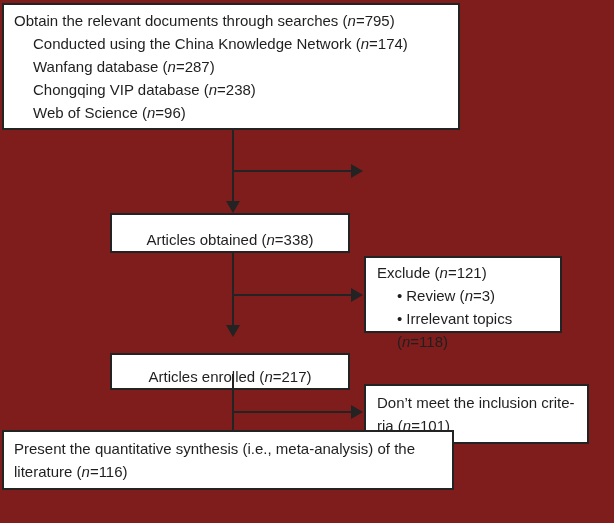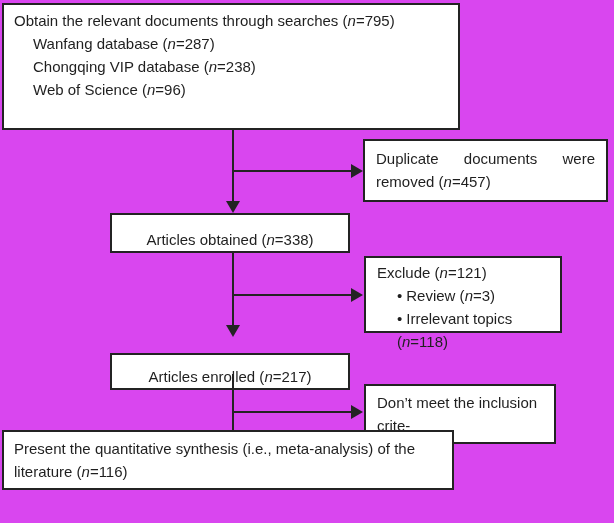--- a/index.html
+++ b/index.html
@@ -4,21 +4,21 @@
 <style>
   html, body {
     margin: 0;
     padding: 0;
     background: #ffffff;
   }
   .canvas {
     position: relative;
     width: 614px;
     height: 523px;
-    background: #d946ef;
+    background: #7f1d1d;
     font-family: "Liberation Sans", sans-serif;
     color: #1f1f1f;
     font-size: 15px;
     line-height: 23px;
     overflow: hidden;
   }
   .box {
     position: absolute;
     box-sizing: border-box;
     border: 2px solid #232323;
@@ -39,21 +39,21 @@
     text-align: center;
   }
   .obtained-box { left: 110px; top: 213px; width: 240px; height: 40px; }
   .enrolled-box { left: 110px; top: 337px; width: 240px; height: 37px; margin-top: 16px; }
 
   
   .duplicates-box { left: 363px; top: 139px; width: 245px; height: 63px; padding: 6px 11px; text-align: justify; }
   .exclude-box    { left: 364px; top: 256px; width: 198px; height: 77px; padding: 3px 11px; }
   .exclude-box .bullet-line { padding-left: 20px; }
   .exclude-box .bullet { margin-right: 4px; }
-  .criteria-box   { left: 364px; top: 384px; width: 192px; height: 60px; padding: 5px 11px; }
+  .criteria-box   { left: 364px; top: 384px; width: 225px; height: 60px; padding: 5px 11px; }
 
   
   .synthesis-box  { left: 2px; top: 430px; width: 452px; height: 60px; padding: 5px 10px; }
 
   
   .vline, .hline {
     position: absolute;
     background: #232323;
   }
   .vline { width: 2px; }
@@ -87,33 +87,31 @@
   .ar2 { left: 351px; top: 288px; }
   .ar3 { left: 351px; top: 405px; }
 </style>
 </head>
 <body>
 
 <div class="canvas">
 
   <div class="box search-box">
     <div class="ttl">Obtain the relevant documents through searches (<i class="nvar">n</i>=795)</div>
+    <div class="src">Conducted using the China Knowledge Network (<i class="nvar">n</i>=174)</div>
     <div class="src">Wanfang database (<i class="nvar">n</i>=287)</div>
     <div class="src">Chongqing VIP database (<i class="nvar">n</i>=238)</div>
     <div class="src">Web of Science (<i class="nvar">n</i>=96)</div>
   </div>
 
   <div class="vline v1"></div>
   <div class="arrow-down ad1"></div>
   <div class="hline h1"></div>
   <div class="arrow-right ar1"></div>
 
-  <div class="box duplicates-box">
-    <span>Duplicate documents were removed (<i class="nvar">n</i>=457)</span>
-  </div>
 
   <div class="box mid-box obtained-box">
     <span>Articles obtained (<i class="nvar">n</i>=338)</span>
   </div>
 
   <div class="vline v2"></div>
   <div class="arrow-down ad2"></div>
   <div class="hline h2"></div>
   <div class="arrow-right ar2"></div>
 

